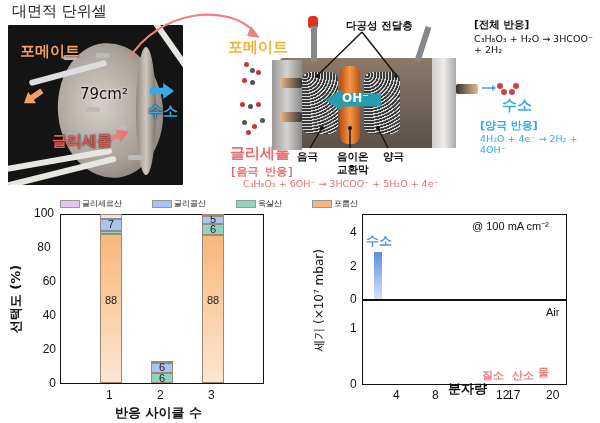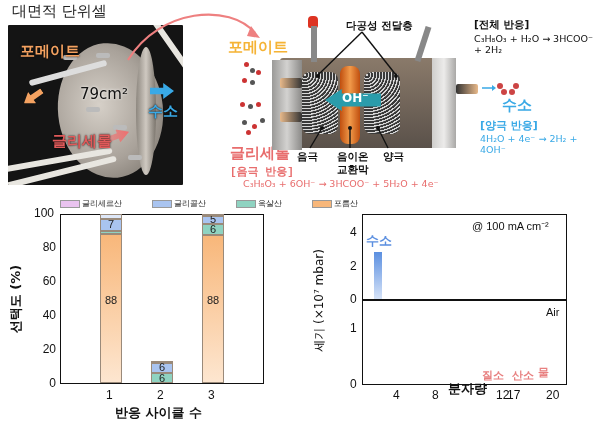--- a/index.html
+++ b/index.html
@@ -178,21 +178,21 @@
     </div>
   <div class="legend-item">
       <div class="swatch" style="background:#f8b77a;"></div>
       <span>포름산</span>
     </div>
 </div>
 
 <div class="abs axis-box" style="left:60px;top:214px;width:204px;height:170px;"></div>
 
 <div class="abs tick-lbl" style="left:32px;top:206px;width:24px;text-align:center;">100</div>
-<div class="abs tick-lbl" style="left:32px;top:240px;width:24px;text-align:right;">80</div>
+<div class="abs tick-lbl" style="left:32px;top:240px;width:24px;text-align:center;">80</div>
 <div class="abs tick-lbl" style="left:32px;top:274px;width:24px;text-align:right;">60</div>
 <div class="abs tick-lbl" style="left:32px;top:308px;width:24px;text-align:right;">40</div>
 <div class="abs tick-lbl" style="left:32px;top:342px;width:24px;text-align:right;">20</div>
 <div class="abs tick-lbl" style="left:32px;top:376px;width:24px;text-align:right;">0</div>
 
 <div class="bar-stack" style="left:100px;top:214px;height:169px;">
   <div class="seg" style="height:88%;background:linear-gradient(180deg,#f8b77a,#fde6d0);">
       <span style="top:40%;">88</span>
     </div>
   <div class="seg" style="height:2%;background:#8fd3c1;"></div>

